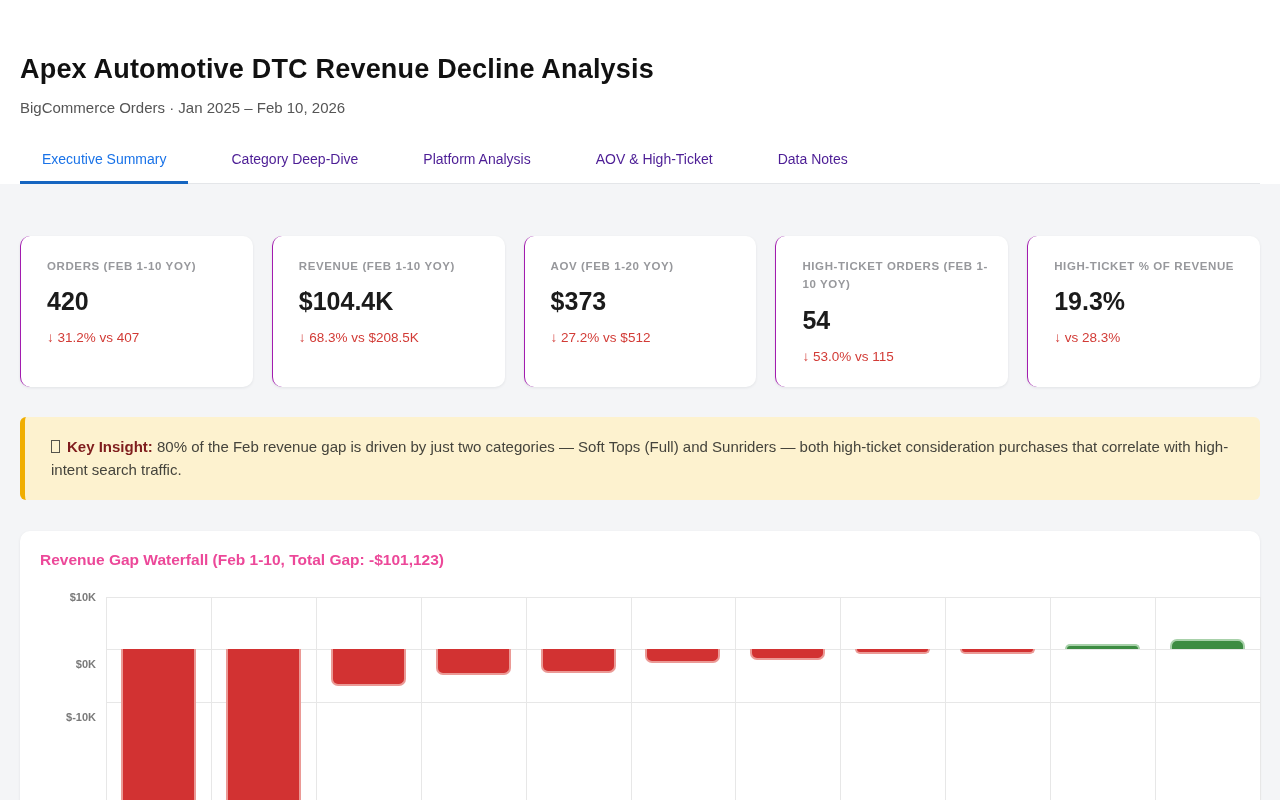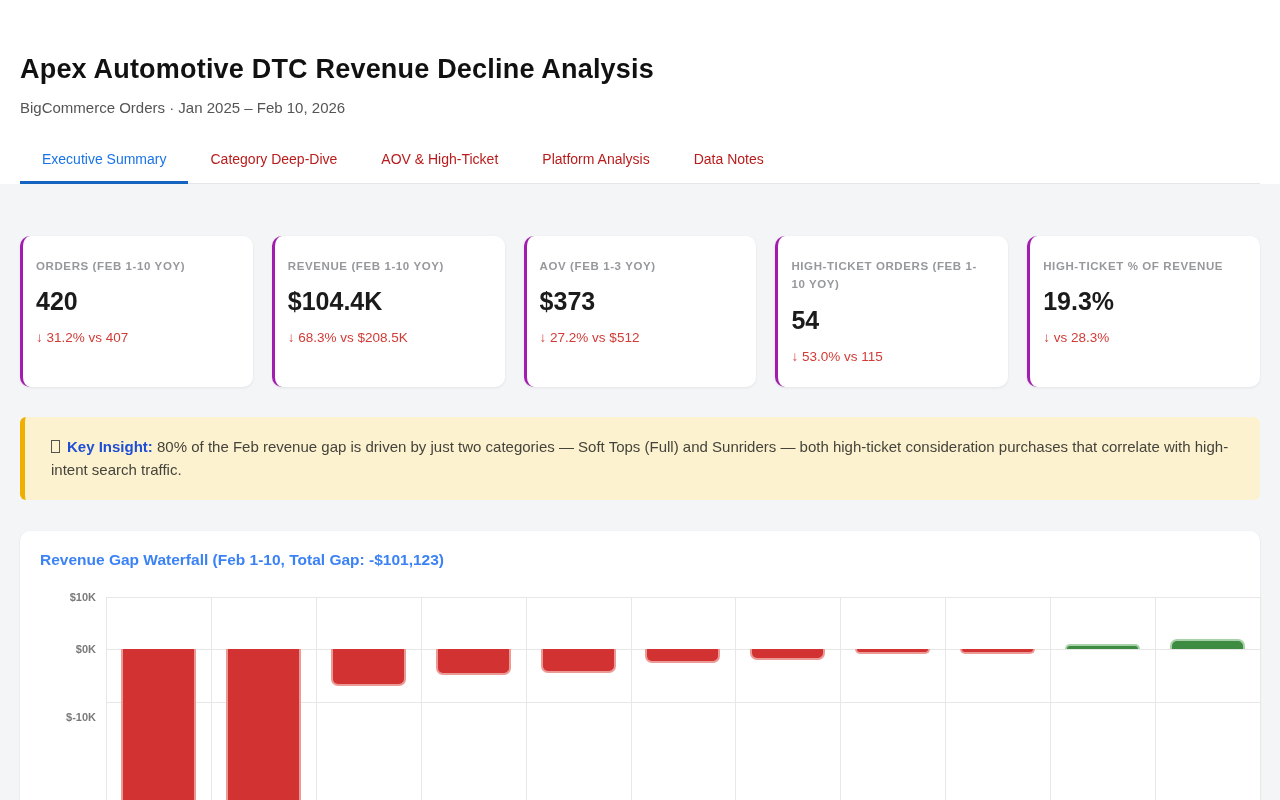--- a/index.html
+++ b/index.html
@@ -8,45 +8,45 @@
     font-family: "Liberation Sans", sans-serif;
     background: #ffffff;
     color: #1a1a1a;
   }
 
   
   .header { padding: 54px 20px 0; background: #ffffff; }
   .page-title { font-size: 27px; font-weight: 700; color: #111111; letter-spacing: 0.2px; }
   .page-subtitle { margin-top: 14px; font-size: 15px; color: #555555; }
 
-  .tabs { display: flex; margin-top: 22px; border-bottom: 1px solid #e4e6e9; }
+  .tabs { display: flex; margin-top: 22px; border-bottom: 1px solid #e4e6e9; gap: 21px; }
   .tab {
     padding: 13px 22px 14px;
     font-size: 14px;
-    color: #b91c1c;
+    color: #4c1d95;
     cursor: pointer;
     border-bottom: 3px solid transparent;
     margin-bottom: -1px;
     white-space: nowrap;
   }
   .tab.active { color: #1a73e8; border-bottom-color: #1565c0; }
 
   
   .content { background: #f4f5f7; padding: 52px 20px 0; min-height: 563px; }
 
   
   .kpi-row { display: flex; gap: 19px; }
   .kpi-card {
     flex: 1;
     height: 151px;
     background: #ffffff;
-    border-left: 3px solid #a21caf;
+    border-left: 1px solid #a21caf;
     border-radius: 10px;
     box-shadow: 0 1px 3px rgba(16,24,40,0.08);
-    padding: 21px 18px 0 13px;
+    padding: 21px 18px 0 26px;
   }
   .kpi-label {
     font-size: 11.5px;
     font-weight: 700;
     color: #97989c;
     letter-spacing: 0.6px;
     line-height: 1.6;
   }
   .kpi-value { margin-top: 12px; font-size: 25px; font-weight: 700; color: #1b1b1b; }
   .kpi-delta { margin-top: 14px; font-size: 13.5px; color: #d23b36; }
@@ -55,39 +55,39 @@
   .insight {
     margin-top: 30px;
     background: #fdf2cf;
     border-left: 5px solid #f0ae00;
     border-radius: 6px;
     padding: 19px 26px;
     font-size: 15px;
     color: #45443c;
     line-height: 1.5;
   }
-  .insight strong { color: #1d4ed8; text-align: center; }
+  .insight strong { color: #7f1d1d; text-align: center; }
   .tofu {
     display: inline-block;
     width: 9px; height: 13px;
     border: 1.5px solid #55544c;
     margin-right: 7px;
     vertical-align: -1px;
   }
 
   
   .chart-card {
     margin-top: 31px;
     background: #ffffff;
     border-radius: 10px;
     box-shadow: 0 1px 3px rgba(16,24,40,0.08);
     padding: 20px 20px 0;
     height: 420px;
   }
-  .chart-title { font-size: 15.5px; font-weight: 700; color: #3b82f6; }
+  .chart-title { font-size: 15.5px; font-weight: 700; color: #ec4899; }
   .chart-area { position: relative; margin-top: 17px; height: 340px; }
 
   .ylabel {
     position: absolute;
     left: 0; width: 56px;
     text-align: right;
     font-size: 11px;
     color: #7a7a7a;
     transform: translateY(-6px);
     font-weight: bold;
@@ -111,41 +111,41 @@
 </style>
 </head>
 <body>
 
 <div class="header">
   <h1 class="page-title">Apex Automotive DTC Revenue Decline Analysis</h1>
   <div class="page-subtitle">BigCommerce Orders · Jan 2025 – Feb 10, 2026</div>
   <nav class="tabs">
     <div class="tab active">Executive Summary</div>
     <div class="tab">Category Deep-Dive</div>
+    <div class="tab">Platform Analysis</div>
     <div class="tab">AOV &amp; High-Ticket</div>
-    <div class="tab">Platform Analysis</div>
     <div class="tab">Data Notes</div>
   </nav>
 </div>
 
 <div class="content">
 
   <div class="kpi-row">
     <div class="kpi-card">
       <div class="kpi-label">ORDERS (FEB 1-10 YOY)</div>
       <div class="kpi-value">420</div>
       <div class="kpi-delta">↓ 31.2% vs 407</div>
     </div>
     <div class="kpi-card">
       <div class="kpi-label">REVENUE (FEB 1-10 YOY)</div>
       <div class="kpi-value">$104.4K</div>
       <div class="kpi-delta">↓ 68.3% vs $208.5K</div>
     </div>
     <div class="kpi-card">
-      <div class="kpi-label">AOV (FEB 1-3 YOY)</div>
+      <div class="kpi-label">AOV (FEB 1-20 YOY)</div>
       <div class="kpi-value">$373</div>
       <div class="kpi-delta">↓ 27.2% vs $512</div>
     </div>
     <div class="kpi-card">
       <div class="kpi-label">HIGH-TICKET ORDERS (FEB 1-10 YOY)</div>
       <div class="kpi-value">54</div>
       <div class="kpi-delta">↓ 53.0% vs 115</div>
     </div>
     <div class="kpi-card">
       <div class="kpi-label">HIGH-TICKET % OF REVENUE</div>
@@ -158,21 +158,21 @@
     <span class="tofu"></span><strong>Key Insight:</strong>
     <span>80% of the Feb revenue gap is driven by just two categories — Soft Tops (Full) and Sunriders — both high-ticket consideration purchases that correlate with high-intent search traffic.</span>
   </div>
 
   <div class="chart-card">
     <div class="chart-title">Revenue Gap Waterfall (Feb 1-10, Total Gap: -$101,123)</div>
     <div class="chart-area" id="chart">
         <div class="hgrid" style="left: 66px; width: 1153.9px; top: 10.5px;"></div>
         <div class="ylabel" style="top: 10.5px;">$10K</div>
         <div class="hgrid" style="left: 66px; width: 1153.9px; top: 63px;"></div>
-        <div class="ylabel" style="top: 63px;">$0K</div>
+        <div class="ylabel" style="top: 78px;">$0K</div>
         <div class="hgrid" style="left: 66px; width: 1153.9px; top: 115.5px;"></div>
         <div class="ylabel" style="top: 131px; text-align: right;">$-10K</div>
         <div class="vgrid" style="left: 66px; top: 10.5px; height: 329.5px;"></div>
         <div class="vgrid" style="left: 171px; top: 10.5px; height: 329.5px;"></div>
         <div class="vgrid" style="left: 276px; top: 10.5px; height: 329.5px;"></div>
         <div class="vgrid" style="left: 381px; top: 10.5px; height: 329.5px;"></div>
         <div class="vgrid" style="left: 486px; top: 10.5px; height: 329.5px;"></div>
         <div class="vgrid" style="left: 591px; top: 10.5px; height: 329.5px;"></div>
         <div class="vgrid" style="left: 695px; top: 10.5px; height: 329.5px;"></div>
         <div class="vgrid" style="left: 800px; top: 10.5px; height: 329.5px;"></div>

